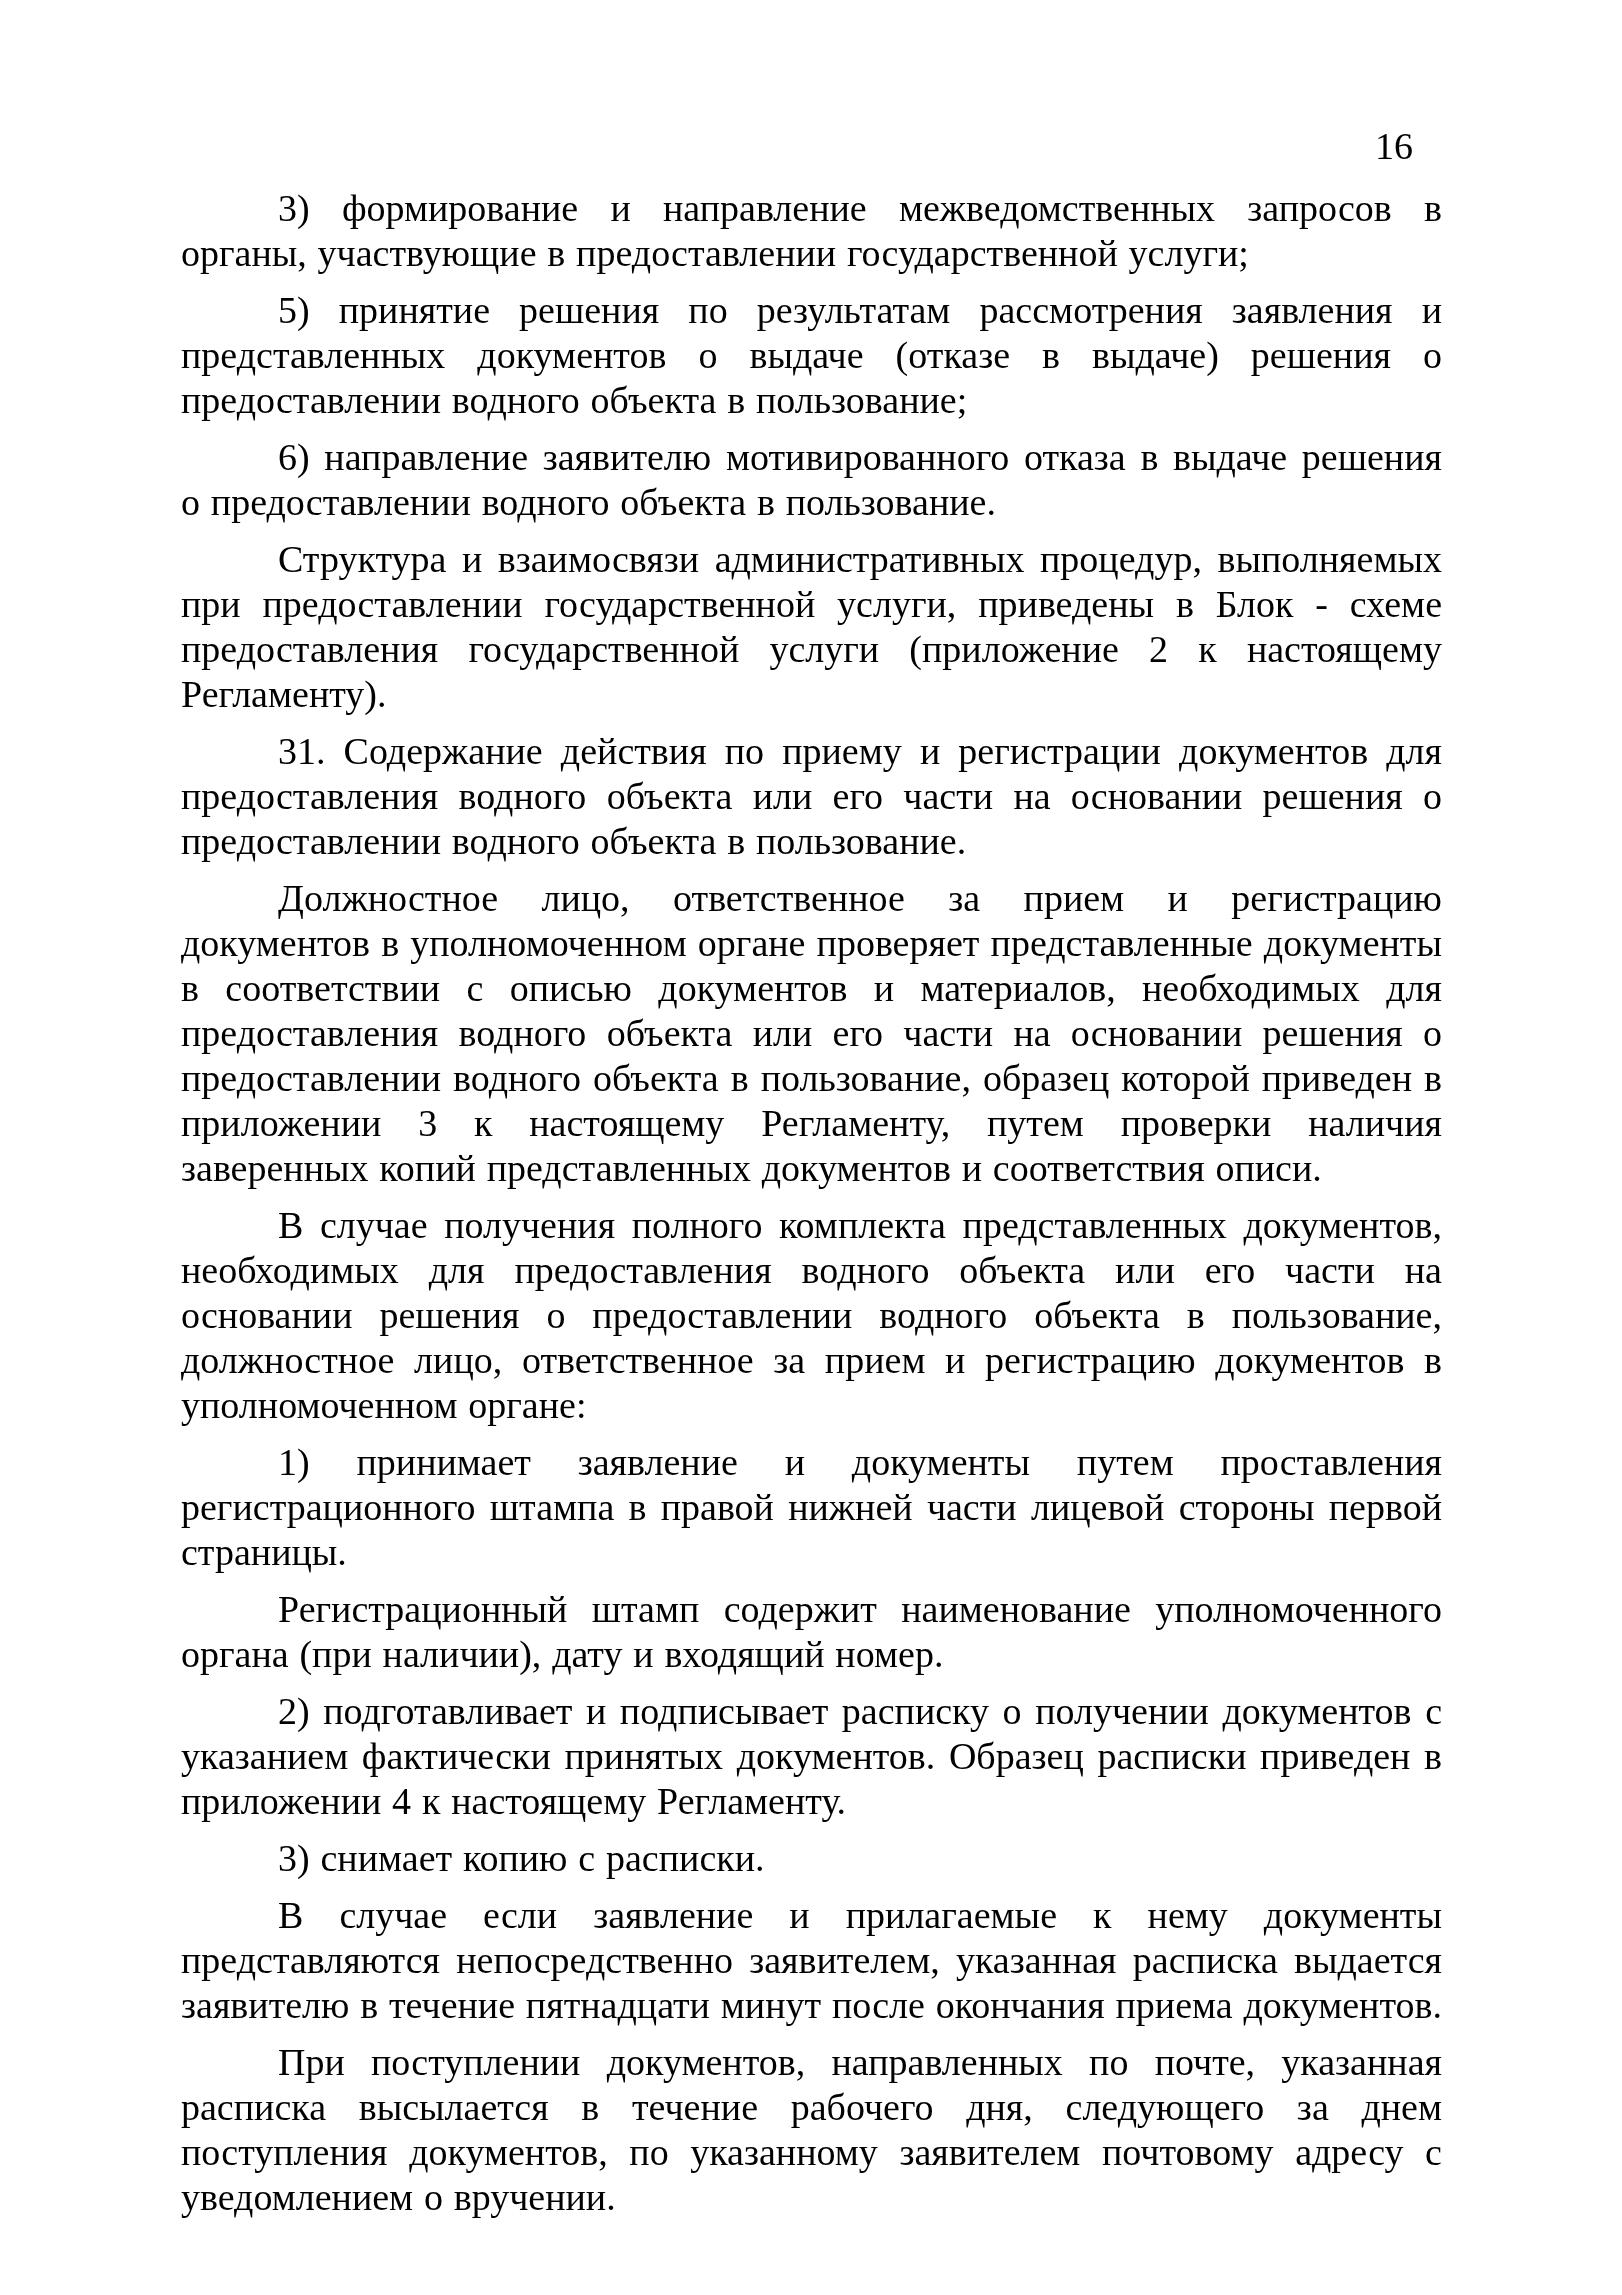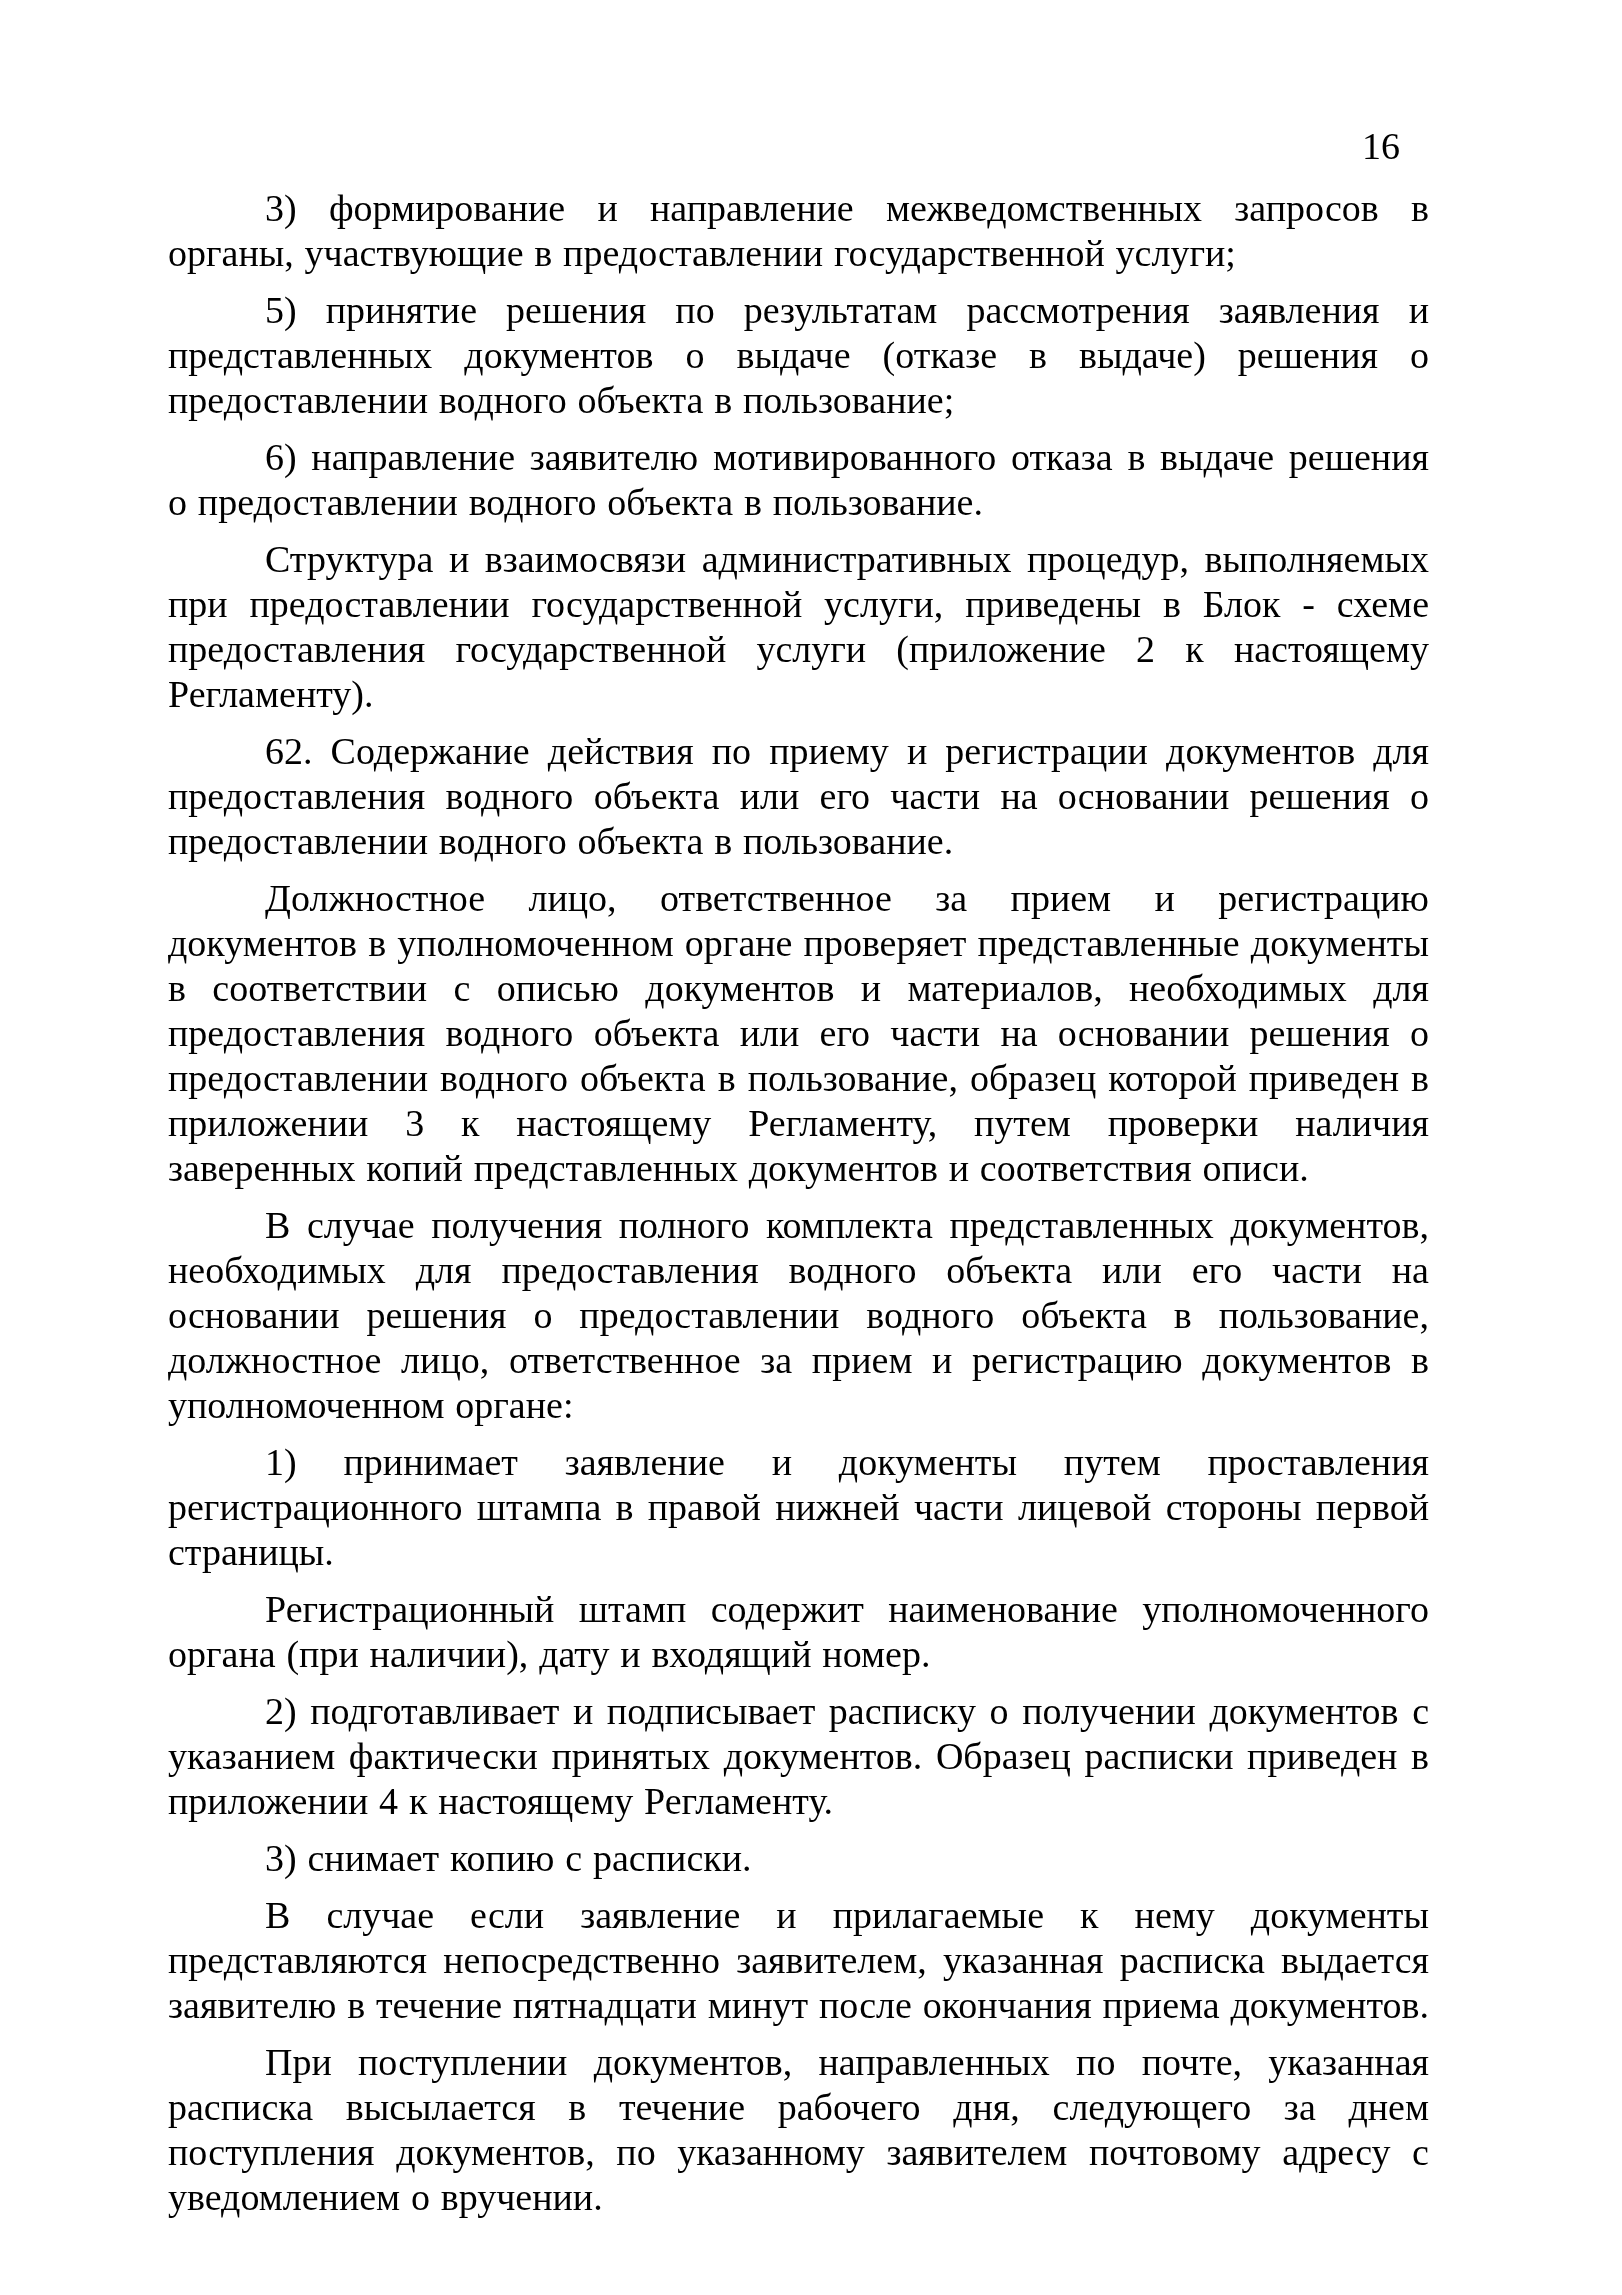--- a/index.html
+++ b/index.html
@@ -11,21 +11,21 @@
       position: relative;
       width: 1622px;
       height: 2295px;
       background: #ffffff;
       overflow: hidden;
       font-family: "Liberation Serif", "DejaVu Serif", serif;
       color: #000000;
     }
     .content {
       position: absolute;
-      left: 156px;
+      left: 169px;
       top: 124px;
       width: 1285px;
     }
     .page-number {
       font-size: 38px;
       line-height: 45px;
       text-align: right;
       padding-right: 41px;
       margin-bottom: 17px;
     }
@@ -42,21 +42,21 @@
 <body>
 
 <div class="page">
   <div class="content">
     <div class="page-number">16</div>
     <div class="body">
       <p>3) формирование и направление межведомственных запросов в органы, участвующие в предоставлении государственной услуги;</p>
       <p>5) принятие решения по результатам рассмотрения заявления и представленных документов о выдаче (отказе в выдаче) решения о предоставлении водного объекта в пользование;</p>
       <p>6) направление заявителю мотивированного отказа в выдаче решения о предоставлении водного объекта в пользование.</p>
       <p>Структура и взаимосвязи административных процедур, выполняемых при предоставлении государственной услуги, приведены в Блок - схеме предоставления государственной услуги (приложение 2 к настоящему Регламенту).</p>
-      <p>62. Содержание действия по приему и регистрации документов для предоставления водного объекта или его части на основании решения о предоставлении водного объекта в пользование.</p>
+      <p>31. Содержание действия по приему и регистрации документов для предоставления водного объекта или его части на основании решения о предоставлении водного объекта в пользование.</p>
       <p>Должностное лицо, ответственное за прием и регистрацию документов в уполномоченном органе проверяет представленные документы в соответствии с описью документов и материалов, необходимых для предоставления водного объекта или его части на основании решения о предоставлении водного объекта в пользование, образец которой приведен в приложении 3 к настоящему Регламенту, путем проверки наличия заверенных копий представленных документов и соответствия описи.</p>
       <p>В случае получения полного комплекта представленных документов, необходимых для предоставления водного объекта или его части на основании решения о предоставлении водного объекта в пользование, должностное лицо, ответственное за прием и регистрацию документов в уполномоченном органе:</p>
       <p>1) принимает заявление и документы путем проставления регистрационного штампа в правой нижней части лицевой стороны первой страницы.</p>
       <p>Регистрационный штамп содержит наименование уполномоченного органа (при наличии), дату и входящий номер.</p>
       <p>2) подготавливает и подписывает расписку о получении документов с указанием фактически принятых документов. Образец расписки приведен в приложении 4 к настоящему Регламенту.</p>
       <p>3) снимает копию с расписки.</p>
       <p>В случае если заявление и прилагаемые к нему документы представляются непосредственно заявителем, указанная расписка выдается заявителю в течение пятнадцати минут после окончания приема документов.</p>
       <p>При поступлении документов, направленных по почте, указанная расписка высылается в течение рабочего дня, следующего за днем поступления документов, по указанному заявителем почтовому адресу с уведомлением о вручении.</p>
     </div>
   </div>

